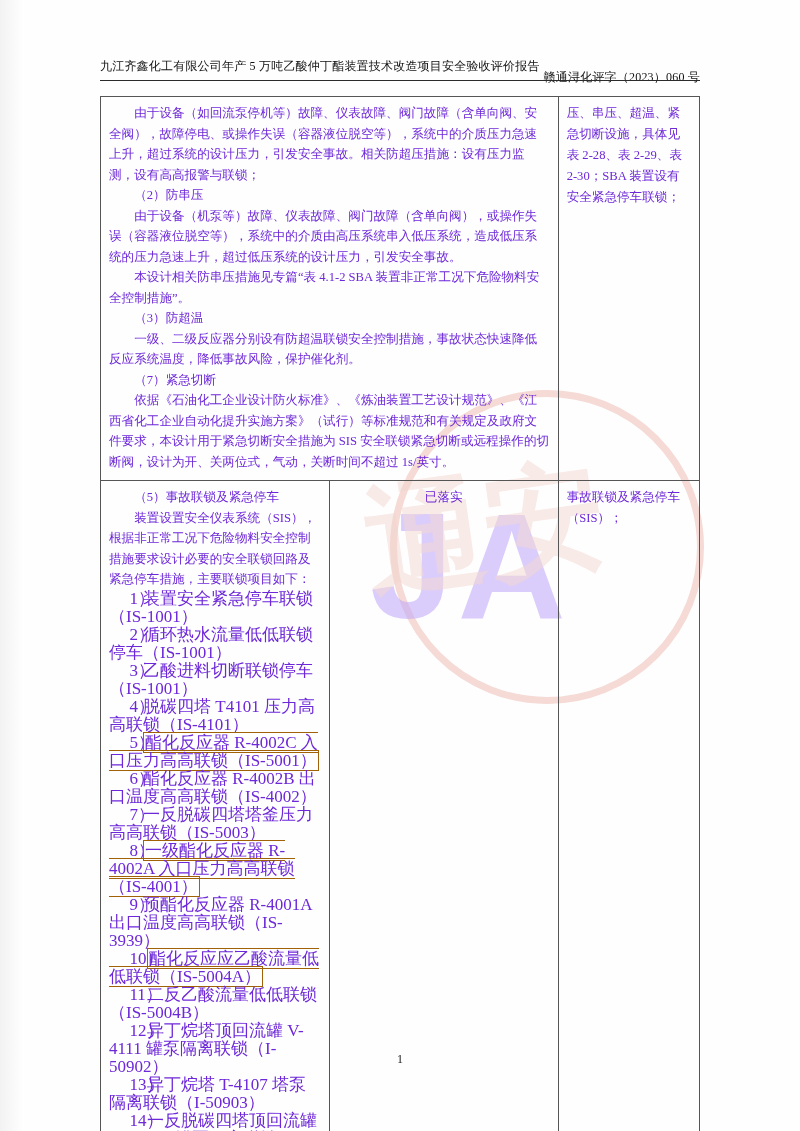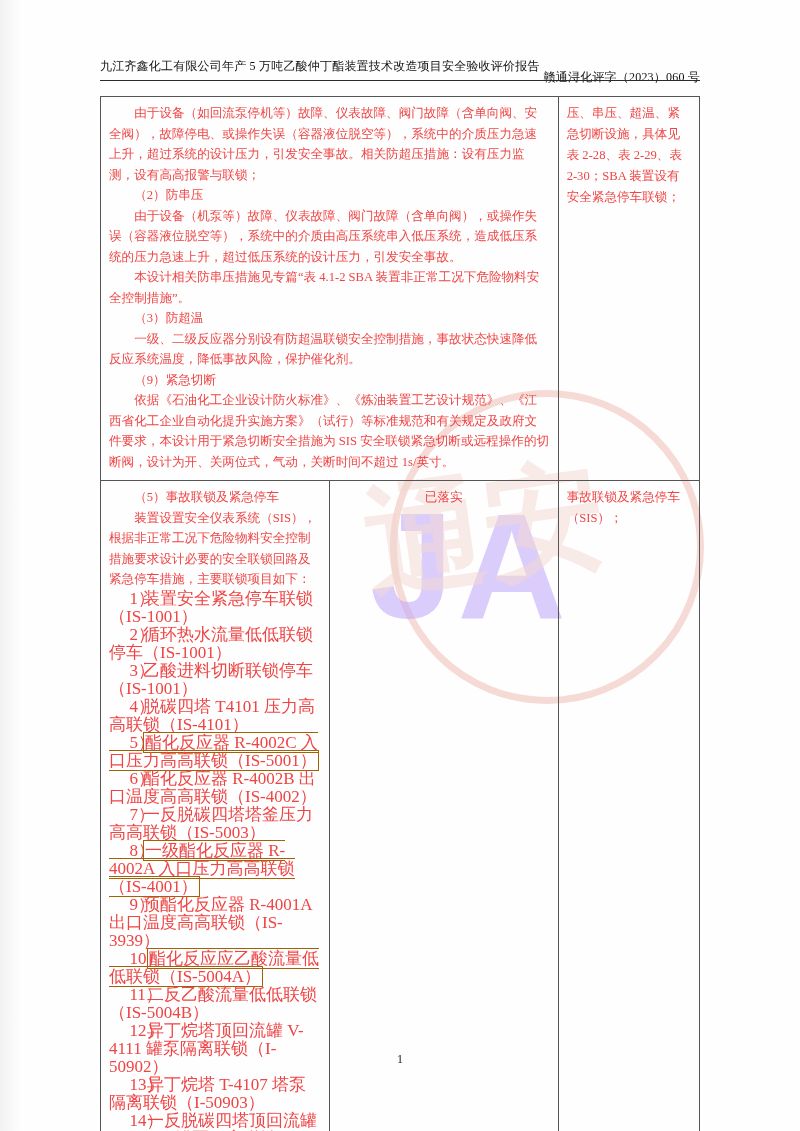--- a/index.html
+++ b/index.html
@@ -93,21 +93,21 @@
     width: 600px;
     border-collapse: collapse;
     table-layout: fixed;
   }
   table.doc td {
     border: 1px solid #555;
     vertical-align: top;
     padding: 6px 8px 8px 8px;
     font-size: 12.6px;
     line-height: 20.5px;
-    color: #ef4444;
+    color: #6d28d9;
   }
   td.col-main { width: 420px; }
   td.col-side { width: 118px; margin-top: 36px; }
   td.col-mid  { width: 62px; text-align: center; }
   .indent { text-indent: 2em; }
   p { margin: 0; }
   .side-text { line-height: 21px; }
   .hl-box {
     border: 1px solid #a16207;
     padding: 0 1px;
@@ -169,21 +169,21 @@
   <table class="doc">
     <tbody>
         <tr>
       <td class="col-main" colspan="2">
         <p class="indent">由于设备（如回流泵停机等）故障、仪表故障、阀门故障（含单向阀、安全阀），故障停电、或操作失误（容器液位脱空等），系统中的介质压力急速上升，超过系统的设计压力，引发安全事故。相关防超压措施：设有压力监测，设有高高报警与联锁；</p>
         <p class="indent">（2）防串压</p>
         <p class="indent">由于设备（机泵等）故障、仪表故障、阀门故障（含单向阀），或操作失误（容器液位脱空等），系统中的介质由高压系统串入低压系统，造成低压系统的压力急速上升，超过低压系统的设计压力，引发安全事故。</p>
         <p class="indent">本设计相关防串压措施见专篇“表 4.1-2 SBA 装置非正常工况下危险物料安全控制措施”。</p>
         <p class="indent">（3）防超温</p>
         <p class="indent">一级、二级反应器分别设有防超温联锁安全控制措施，事故状态快速降低反应系统温度，降低事故风险，保护催化剂。</p>
-        <p class="indent">（9）紧急切断</p>
+        <p class="indent">（7）紧急切断</p>
         <p class="indent">依据《石油化工企业设计防火标准》、《炼油装置工艺设计规范》、《江西省化工企业自动化提升实施方案》（试行）等标准规范和有关规定及政府文件要求，本设计用于紧急切断安全措施为 SIS 安全联锁紧急切断或远程操作的切断阀，设计为开、关两位式，气动，关断时间不超过 1s/英寸。</p>
       </td>
       <td class="col-side">
         <p class="side-text">压、串压、超温、紧急切断设施，具体见表 2-28、表 2-29、表 2-30；SBA 装置设有安全紧急停车联锁；</p>
       </td>
     </tr>
     <tr>
       <td class="col-main">
         <p class="indent">（5）事故联锁及紧急停车</p>
         <p class="indent">装置设置安全仪表系统（SIS），根据非正常工况下危险物料安全控制措施要求设计必要的安全联锁回路及紧急停车措施，主要联锁项目如下：</p>

